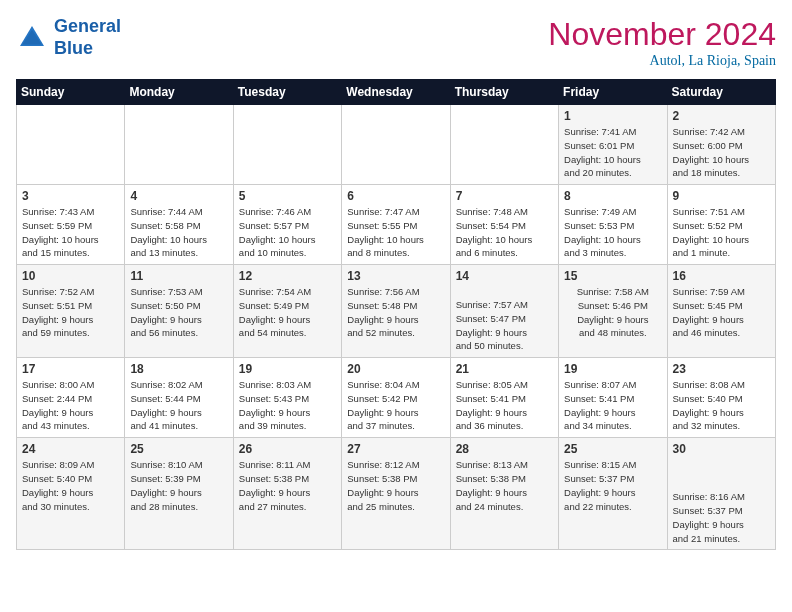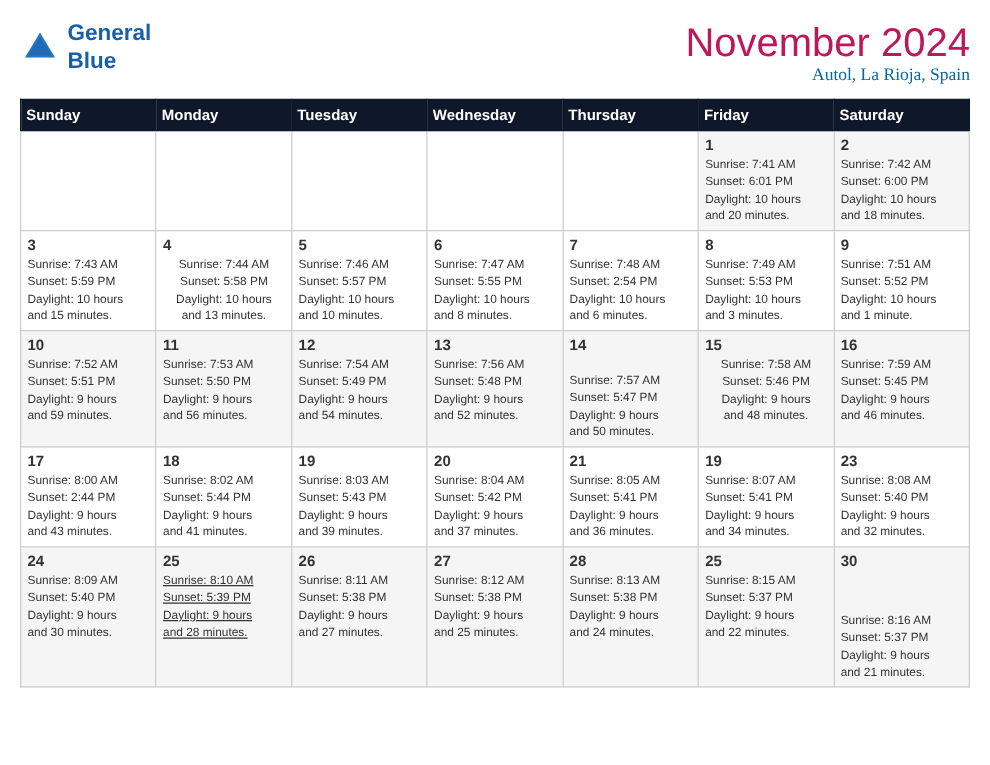--- a/index.html
+++ b/index.html
@@ -144,21 +144,21 @@
       <tr>
         <td>
           <span class="day-num">3</span>
           <div class="cell-info" style="white-space: pre-line;">Sunrise: 7:43 AM
 Sunset: 5:59 PM
 Daylight: 10 hours
 and 15 minutes.</div>
         </td>
         <td>
           <span class="day-num">4</span>
-          <div class="cell-info" style="white-space: pre-line; text-align: center;">Sunrise: 7:44 AM
+          <div class="cell-info" style="white-space: pre-line;">Sunrise: 7:44 AM
 Sunset: 5:58 PM
 Daylight: 10 hours
 and 13 minutes.</div>
         </td>
         <td>
           <span class="day-num">5</span>
           <div class="cell-info" style="white-space: pre-line;">Sunrise: 7:46 AM
 Sunset: 5:57 PM
 Daylight: 10 hours
 and 10 minutes.</div>
@@ -166,21 +166,21 @@
         <td>
           <span class="day-num">6</span>
           <div class="cell-info" style="white-space: pre-line;">Sunrise: 7:47 AM
 Sunset: 5:55 PM
 Daylight: 10 hours
 and 8 minutes.</div>
         </td>
         <td>
           <span class="day-num">7</span>
           <div class="cell-info" style="white-space: pre-line;">Sunrise: 7:48 AM
-Sunset: 2:54 PM
+Sunset: 5:54 PM
 Daylight: 10 hours
 and 6 minutes.</div>
         </td>
         <td>
           <span class="day-num">8</span>
           <div class="cell-info" style="white-space: pre-line;">Sunrise: 7:49 AM
 Sunset: 5:53 PM
 Daylight: 10 hours
 and 3 minutes.</div>
         </td>
@@ -297,21 +297,21 @@
       <tr>
         <td>
           <span class="day-num">24</span>
           <div class="cell-info" style="white-space: pre-line;">Sunrise: 8:09 AM
 Sunset: 5:40 PM
 Daylight: 9 hours
 and 30 minutes.</div>
         </td>
         <td>
           <span class="day-num">25</span>
-          <div class="cell-info" style="white-space: pre-line; text-decoration: underline;">Sunrise: 8:10 AM
+          <div class="cell-info" style="white-space: pre-line;">Sunrise: 8:10 AM
 Sunset: 5:39 PM
 Daylight: 9 hours
 and 28 minutes.</div>
         </td>
         <td>
           <span class="day-num">26</span>
           <div class="cell-info" style="white-space: pre-line;">Sunrise: 8:11 AM
 Sunset: 5:38 PM
 Daylight: 9 hours
 and 27 minutes.</div>

